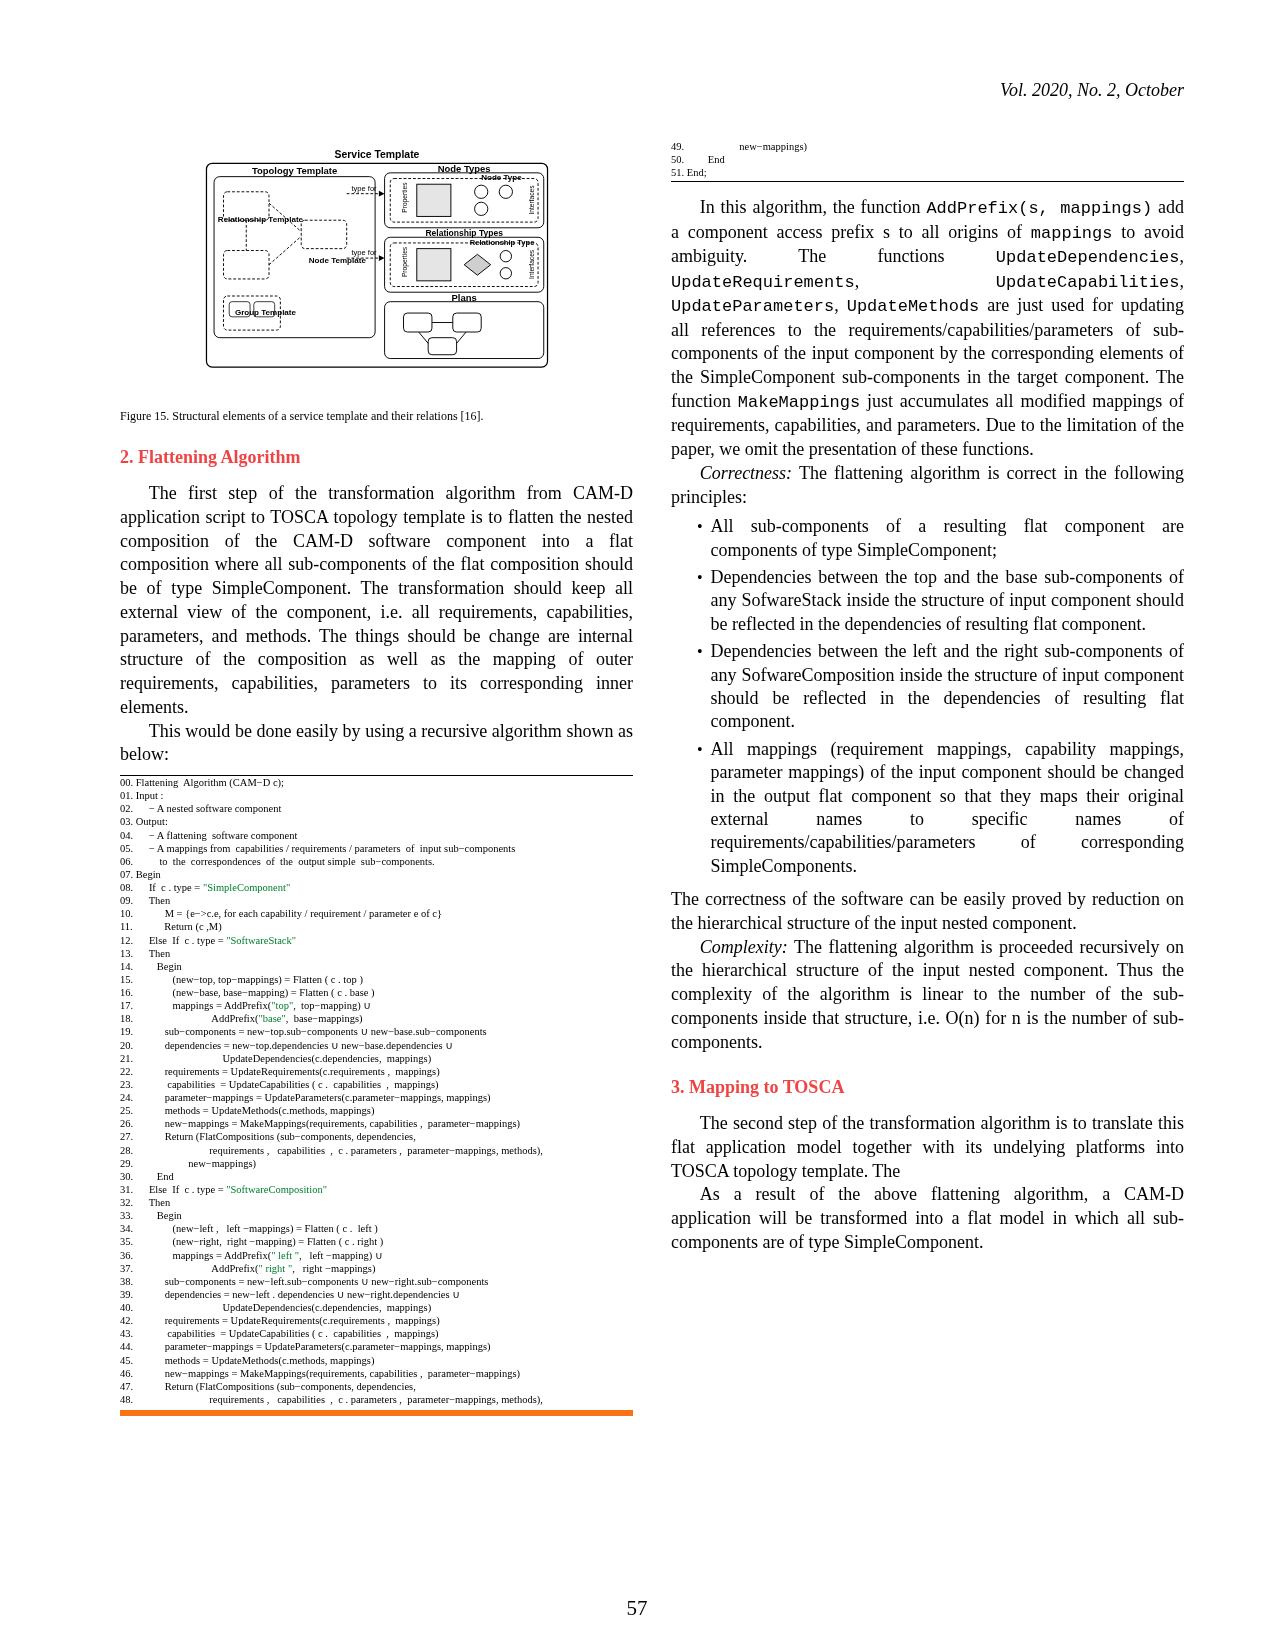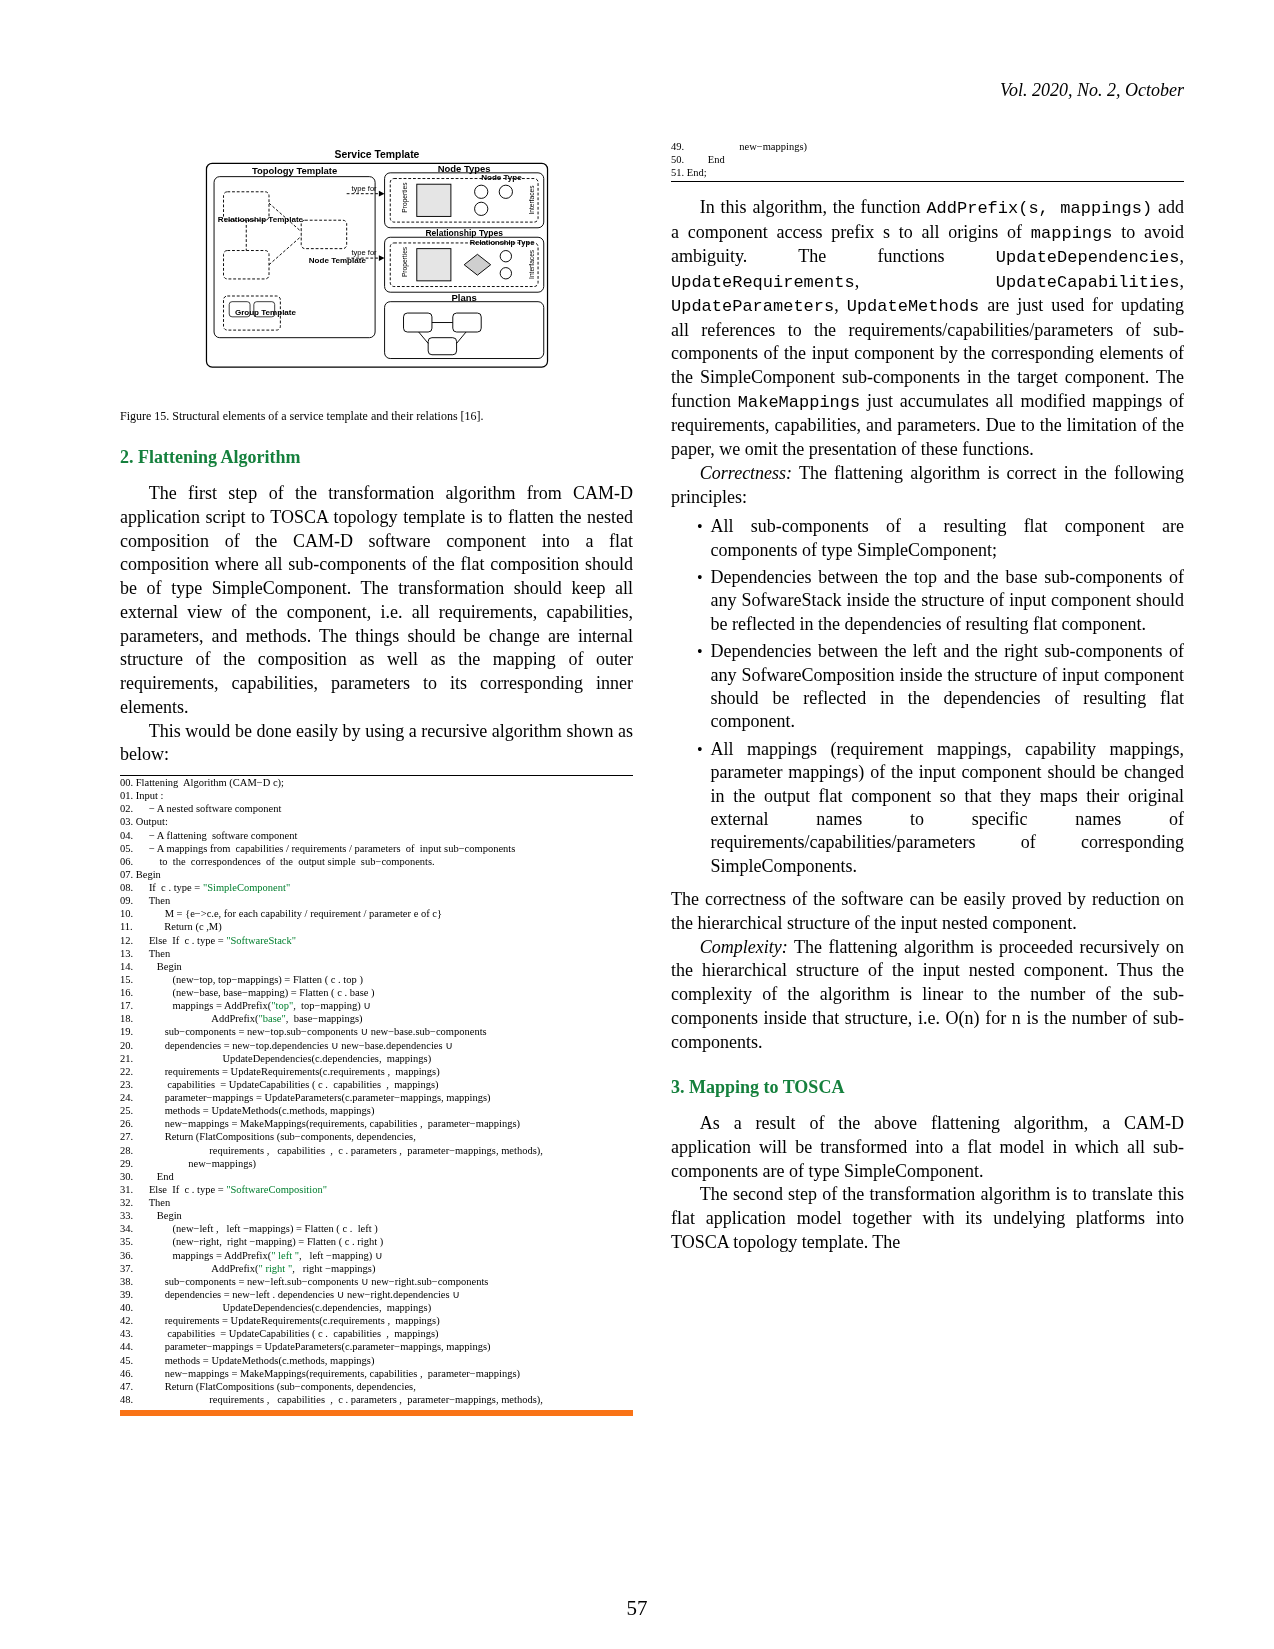--- a/index.html
+++ b/index.html
@@ -40,21 +40,21 @@
     width: 360px;
     margin: 0 auto 10px auto;
   }
   .figure-caption {
     font-size: 12px;
     text-align: left;
     margin: 4px 0 18px 0;
     line-height: 1.3;
   }
   .section-heading {
-    color: #15803d;
+    color: #ef4444;
     font-weight: bold;
     font-size: 18px;
     margin: 22px 0 12px 0;
     break-after: avoid;
   }
   p {
     margin: 0 0 0 0;
     text-indent: 1.6em;
   }
   .no-indent { text-indent: 0; }
@@ -247,18 +247,18 @@
     <li>Dependencies between the left and the right sub-components of any SofwareComposition inside the structure of input component should be reflected in the dependencies of resulting flat component.</li>
     <li>All mappings (requirement mappings, capability mappings, parameter mappings) of the input component should be changed in the output flat component so that they maps their original external names to specific names of requirements/capabilities/parameters of corresponding SimpleComponents.</li>
   </ul>
 
   <p class="no-indent">The correctness of the software can be easily proved by reduction on the hierarchical structure of the input nested component.</p>
 
   <p><span class="italic-lead">Complexity:</span><span> The flattening algorithm is proceeded recursively on the hierarchical structure of the input nested component. Thus the complexity of the algorithm is linear to the number of the sub-components inside that structure, i.e. O(n) for n is the number of sub-components.</span></p>
 
   <div class="section-heading">3. Mapping to TOSCA</div>
 
+  <p>The second step of the transformation algorithm is to translate this flat application model together with its undelying platforms into TOSCA topology template. The</p>
   <p>As a result of the above flattening algorithm, a CAM-D application will be transformed into a flat model in which all sub-components are of type SimpleComponent.</p>
-  <p>The second step of the transformation algorithm is to translate this flat application model together with its undelying platforms into TOSCA topology template. The</p>
 
 </div>
 
 <div class="page-number">57</div>
 
 </body></html>

